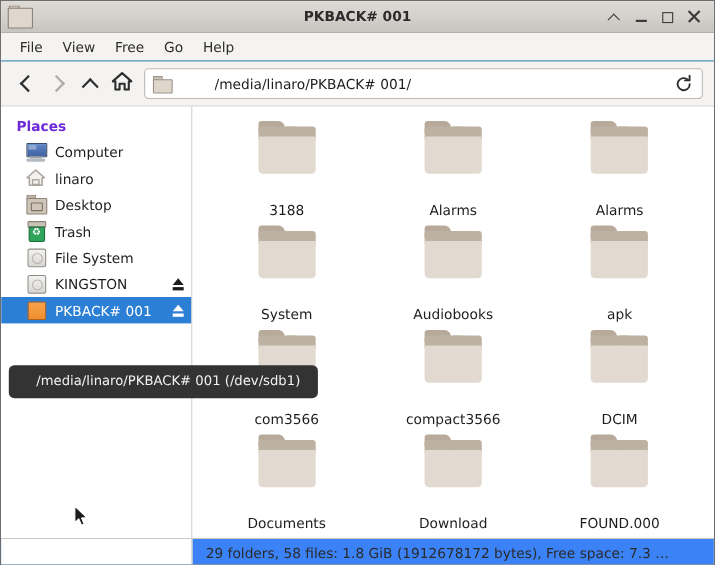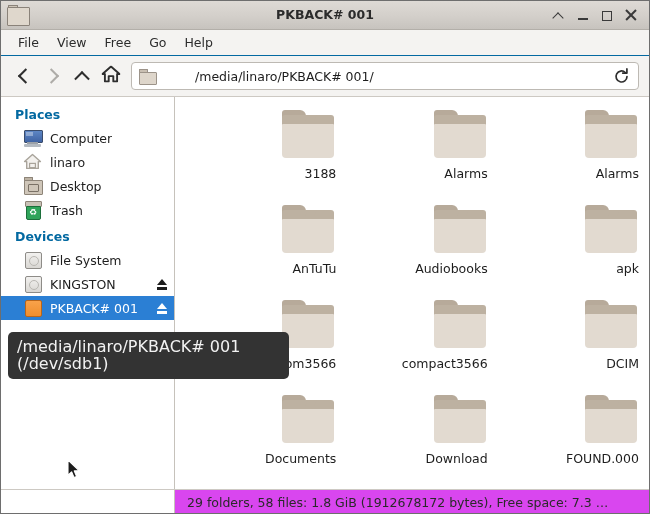--- a/index.html
+++ b/index.html
@@ -208,21 +208,21 @@
     background: #ffffff;
     border-right: 1px solid #c6c2bb;
     padding-top: 6px;
     box-sizing: border-box;
     overflow: hidden;
     position: relative;
   }
   .sb-header {
     font-size: 12.5px;
     font-weight: bold;
-    color: #0369a1;
+    color: #6d28d9;
     padding: 4px 0 4px 14px;
     user-select: none;
   }
   .sb-row {
     display: flex;
     align-items: center;
     height: 24px;
     padding-left: 22px;
     padding-right: 6px;
     font-size: 12.5px;
@@ -332,24 +332,25 @@
   }
   .grid {
     display: grid;
     grid-template-columns: repeat(3, 1fr);
     grid-auto-rows: 95px;
     padding: 10px 10px 0 10px;
   }
   .item {
     display: flex;
     flex-direction: column;
-    align-items: flex-end;
+    align-items: center;
     justify-content: flex-start;
     cursor: default;
     user-select: none;
+    gap: 17px;
   }
   .folder {
     width: 56px; height: 50px;
     position: relative;
     margin-top: 3px;
   }
   .folder .f-tab {
     position: absolute; left: 2px; top: 0;
     width: 24px; height: 11px;
     background: #b7aa9a;
@@ -377,21 +378,21 @@
     margin-top: 6px;
     font-size: 12.5px;
     color: #1d1d1d;
     text-align: center;
     white-space: nowrap;
   }
 
   
   .statusbar {
     height: 26px;
-    background: #d946ef;
+    background: #3b82f6;
     border-top: 1px solid #cdc9c3;
     display: flex;
     align-items: center;
     box-sizing: border-box;
   }
   .sb-left { width: 174px; flex: 0 0 174px; height:100%; border-right:1px solid #c6c2bb; box-sizing:border-box; background:#ffffff; }
   .sb-right {
     flex:1 1 auto;
     font-size: 12.5px;
     color: #2a2a2a;
@@ -401,23 +402,23 @@
   }
 
   
   .tooltip {
     position: absolute;
     left: 7px; top: 331px;
     width: 281px;
     background: #333333;
     color: #f2f2f2;
     border-radius: 5px;
-    padding: 6px 9px 7px 9px;
+    padding: 6px 9px 7px 25px;
     box-sizing: border-box;
-    font-size: 16px;
+    font-size: 12px;
     line-height: 17px;
     z-index: 40;
     pointer-events: none;
   }
 
   
   .cursor {
     position: absolute;
     left: 66px; top: 458px;
     z-index: 60;
@@ -519,21 +520,20 @@
 
       <div class="sb-row">
         <span class="sb-ico ic-trash">
           <span class="t-lid"></span>
             <span class="t-body"></span>
             <span class="t-rec">♻</span>
         </span>
         <span class="sb-label">Trash</span>
       </div>
 
-      <div class="sb-header" style="padding-top:7px;">Devices</div>
 
       <div class="sb-row">
         <span class="sb-ico ic-drive">
             <span class="dr"></span>
           </span>
         <span class="sb-label">File System</span>
       </div>
 
       <div class="sb-row">
         <span class="sb-ico ic-drive">
@@ -581,21 +581,21 @@
             </span>
           <span class="item-label">Alarms</span>
         </div>
         <div class="item">
           <span class="folder">
               <span class="f-tab"></span>
               <span class="f-top"></span>
               <span class="f-notch"></span>
               <span class="f-body"></span>
             </span>
-          <span class="item-label">AnTuTu</span>
+          <span class="item-label">System</span>
         </div>
         <div class="item">
           <span class="folder">
               <span class="f-tab"></span>
               <span class="f-top"></span>
               <span class="f-notch"></span>
               <span class="f-body"></span>
             </span>
           <span class="item-label">Audiobooks</span>
         </div>

